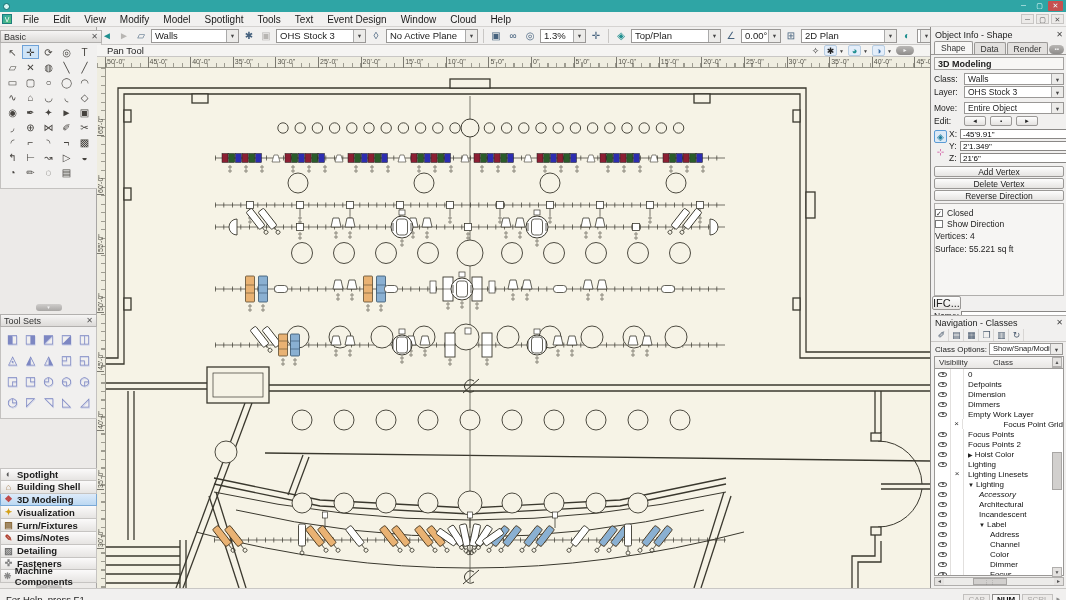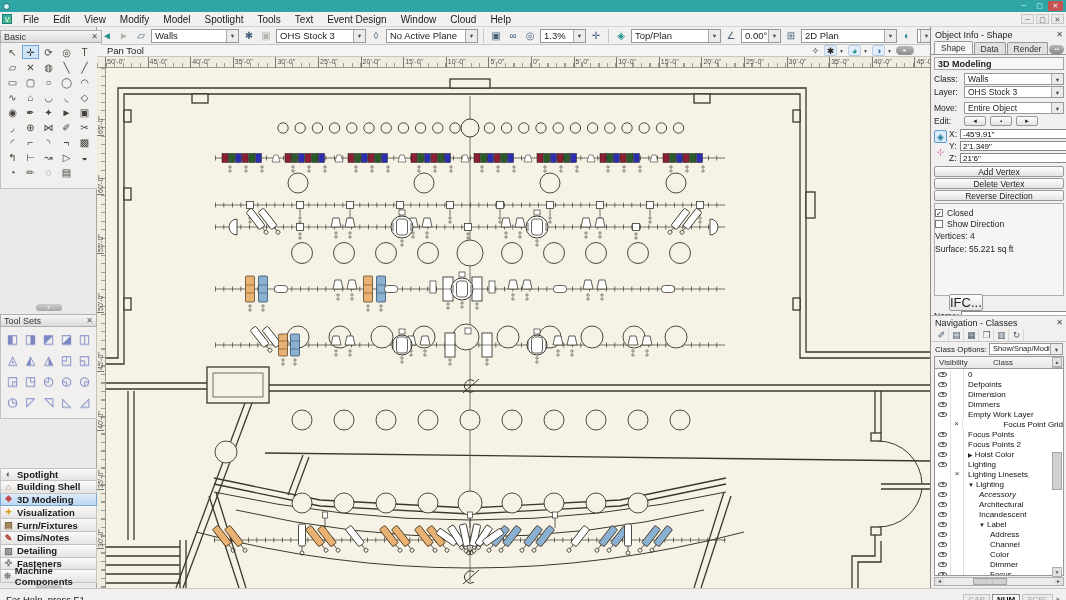--- a/index.html
+++ b/index.html
@@ -74,21 +74,21 @@
 .xicon.pink{color:#d050a0}
 .xyzfields{flex:1}
 .xyzrow{display:flex;align-items:center;height:10px;margin-bottom:2px;font-size:8.5px}
 .xyzrow .axl{width:11px}
 .xyzrow input{flex:1;height:10px;border:1px solid #8a8886;font-size:8px;padding:0 2px;font-family:"Liberation Sans",sans-serif}
 .bigbtn{display:block;width:130px;margin:1px 3px;height:11px;border:1px solid #9a9896;background:linear-gradient(#fdfdfd,#e6e4e2);border-radius:2px;font-size:8.5px;line-height:10px;text-align:center}
 .well{margin:2px 3px;border:1px solid #b0aeac;background:#f6f5f3;padding:3px 0;height:93px}
 .ckrow{display:flex;align-items:center;gap:4px;height:11px;font-size:8.5px}
 .ckbox{width:8px;height:8px;border:1px solid #777;background:#fff;font-size:7px;line-height:7px;text-align:center;color:#222}
 .stattext{font-size:8.5px;height:11px;line-height:11px;margin-top:2px}
-.ifcbtn{width:30px;height:10px;border:1px solid #9a9896;background:linear-gradient(#fdfdfd,#e6e4e2);font-size:13px;line-height:9px;text-align:center;border-radius:2px;margin-left:18px}
+.ifcbtn{width:30px;height:10px;border:1px solid #9a9896;background:linear-gradient(#fdfdfd,#e6e4e2);font-size:11px;line-height:9px;text-align:center;border-radius:2px;margin-left:1px}
 .navicons{display:flex;align-items:center;gap:1px;padding:0 4px;height:13px;border-bottom:1px solid #c9c7c5}
 .nbtn{width:14px;height:12px;display:inline-flex;align-items:center;justify-content:center;font-size:9px;color:#4a5a6e;border-right:1px solid #d8d6d4}
 .copt{display:flex;align-items:center;gap:2px;padding:1px 4px;height:14px;font-size:8px}
 .copt .combo{flex:1;height:12px;font-size:7.5px;line-height:10px;padding-right:12px}
 #clshead{position:relative;margin:0 3px;height:13px;border:1px solid #9a9896;background:linear-gradient(#f8f7f6,#e8e6e4);font-size:8px;color:#333}
 #clshead .h1{position:absolute;left:4px;top:1px}#clshead .h2{position:absolute;left:58px;top:1px}
 #clshead .hup{position:absolute;right:1px;top:1px;width:10px;height:10px;border:1px solid #b0aeac;background:#e8e6e4;font-size:5px;text-align:center;line-height:9px;color:#555}
 #clslist{position:relative;margin:0 3px;height:207px;border:1px solid #9a9896;border-top:none;background:#fff;overflow:hidden}
 .crow{display:flex;align-items:center;height:10px;font-size:8px;color:#111}
 .crow .c1{width:16px;display:flex;justify-content:center;border-right:1px solid #e2e0de;align-self:stretch;align-items:center}

